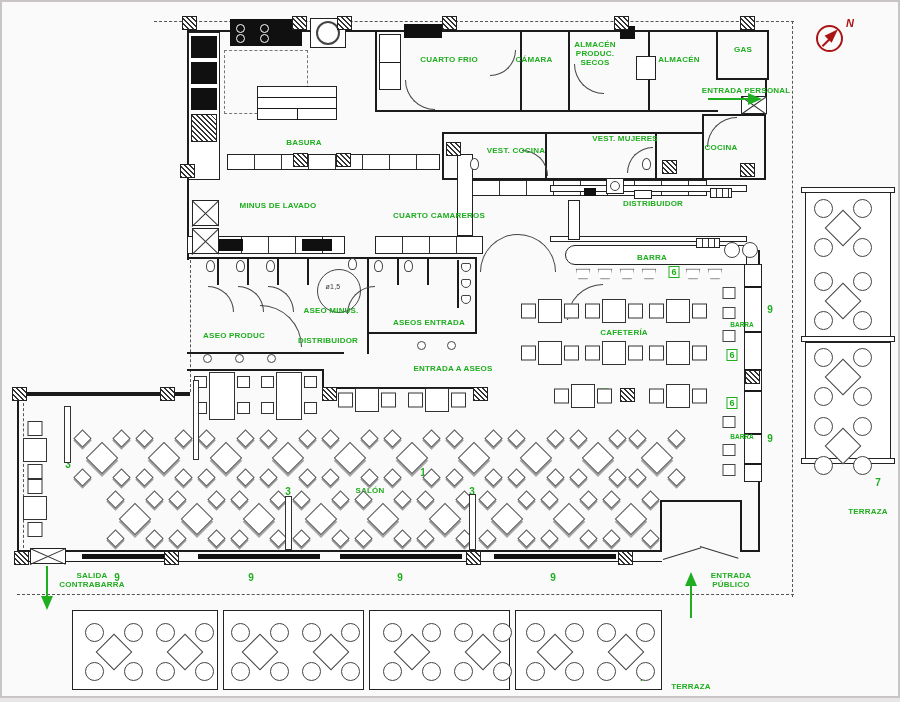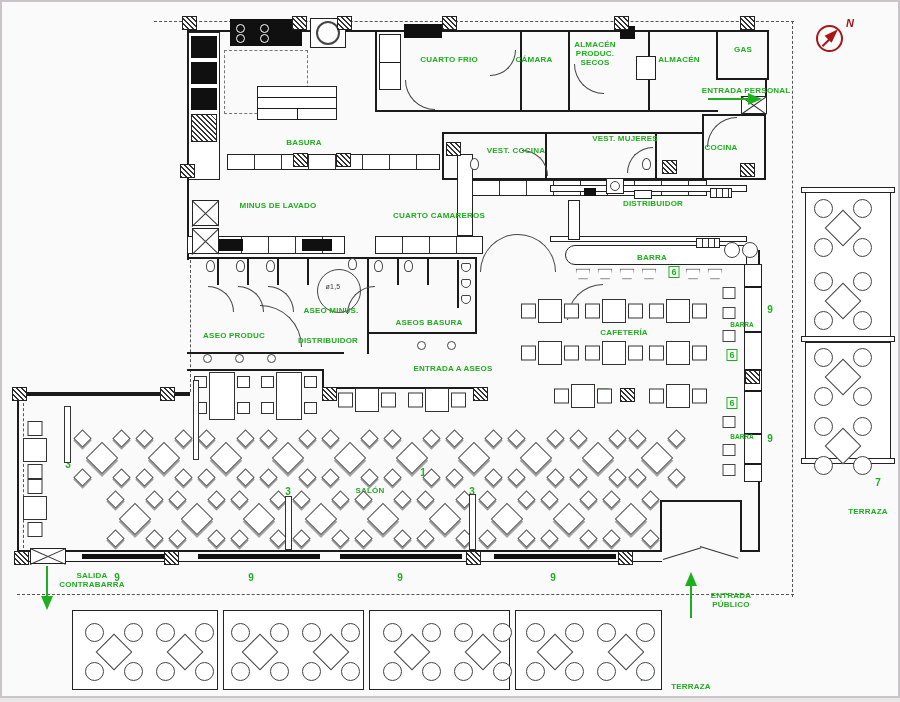--- a/index.html
+++ b/index.html
@@ -280,29 +280,29 @@
       <div class="lbl" style="left: 623px; top: 136px;">VEST. MUJERES</div>
       <div class="lbl" style="left: 719px; top: 145px;">COCINA</div>
       <div class="lbl" style="left: 276px; top: 203px;">MINUS DE LAVADO</div>
       <div class="lbl" style="left: 437px; top: 213px;">CUARTO CAMAREROS</div>
       <div class="lbl" style="left: 651px; top: 201px;">DISTRIBUIDOR</div>
       <div class="lbl" style="left: 650px; top: 255px;">BARRA</div>
       <div class="lbl" style="left: 232px; top: 333px;">ASEO PRODUC</div>
       <div class="lbl" style="left: 329px; top: 308px;">ASEO MINUS.</div>
       <div class="lbl dark" style="left: 331px; top: 284px;">ø1,5</div>
       <div class="lbl" style="left: 326px; top: 338px;">DISTRIBUIDOR</div>
-      <div class="lbl" style="left: 427px; top: 320px;">ASEOS BASURA</div>
+      <div class="lbl" style="left: 427px; top: 320px;">ASEOS ENTRADA</div>
       <div class="lbl" style="left: 451px; top: 366px;">ENTRADA A ASEOS</div>
       <div class="lbl" style="left: 622px; top: 330px;">CAFETERÍA</div>
       <div class="lbl" style="left: 368px; top: 488px;">SALÓN</div>
       <div class="lbl" style="left: 90px; top: 578px;">
         <div>SALIDA</div>
         <div>CONTRABARRA</div>
       </div>
-      <div class="lbl" style="left: 729px; top: 598px;">
+      <div class="lbl" style="left: 729px; top: 578px;">
         <div>ENTRADA</div>
         <div>PÚBLICO</div>
       </div>
       <div class="lbl" style="left: 866px; top: 509px;">TERRAZA</div>
       <div class="lbl" style="left: 689px; top: 684px;">TERRAZA</div>
       <div class="lbl small" style="left: 740px; top: 322px;">BARRA</div>
       <div class="lbl small" style="left: 740px; top: 434px;">BARRA</div>
       <div class="num boxed" style="left: 672px; top: 270px;">6</div>
       <div class="num boxed" style="left: 730px; top: 353px;">6</div>
       <div class="num boxed" style="left: 730px; top: 401px;">6</div>

